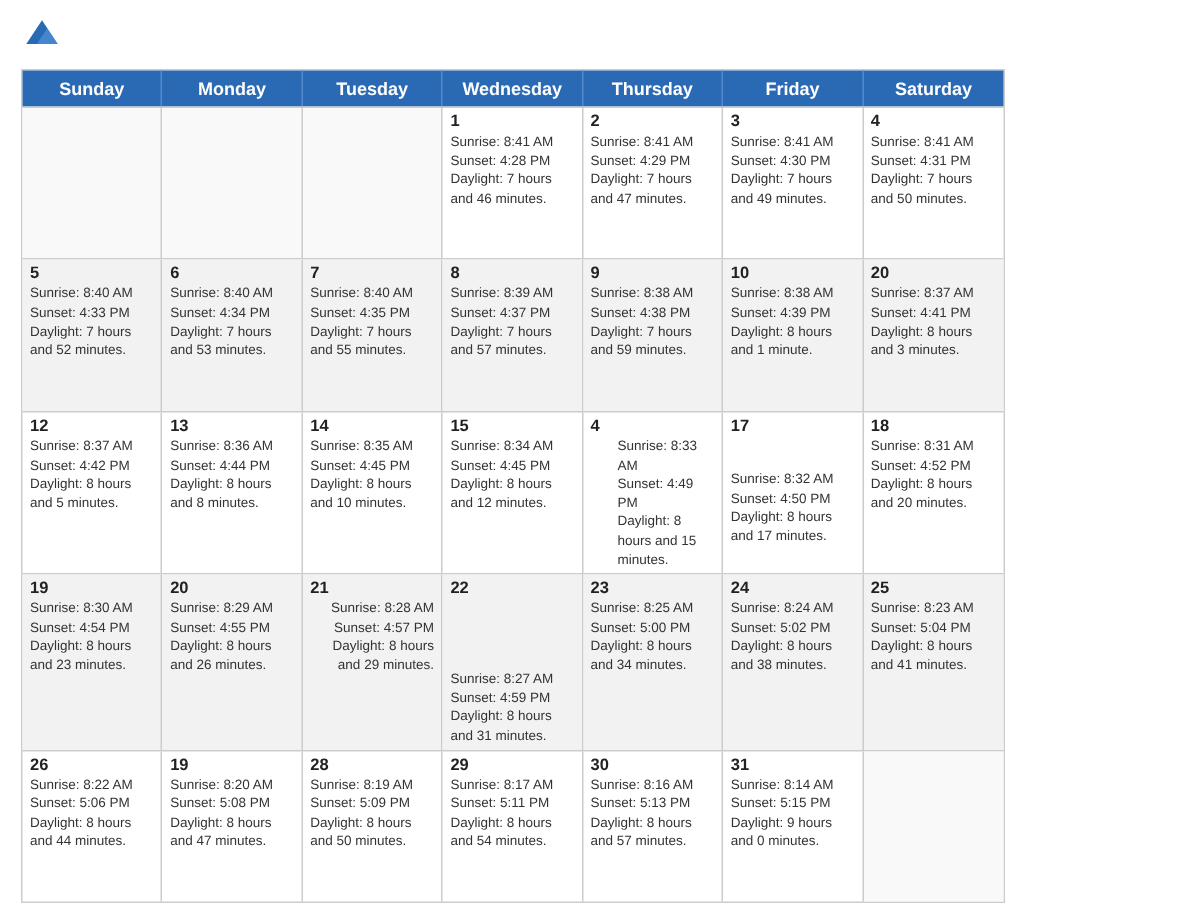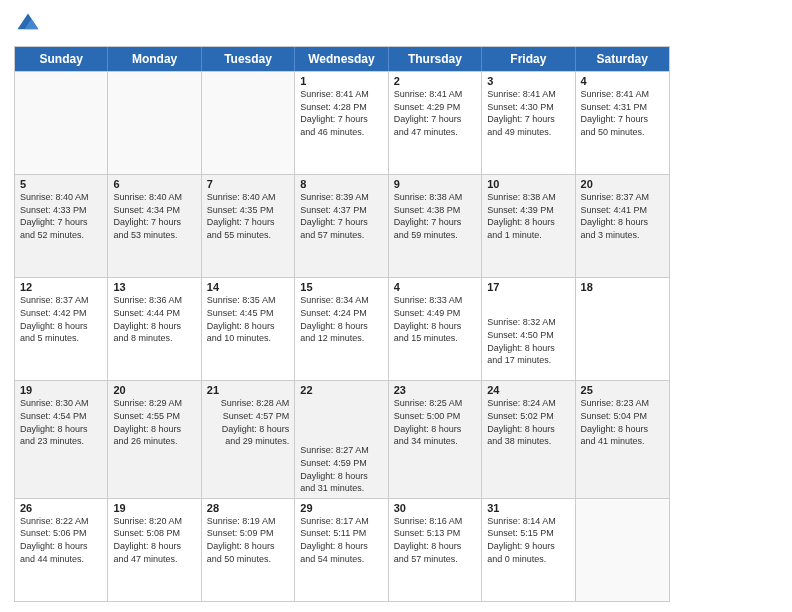--- a/index.html
+++ b/index.html
@@ -236,37 +236,40 @@
           </div>
           <div class="cal-cell">
             <span class="day-num">14</span>
             <div class="info" style="white-space: pre-line;">Sunrise: 8:35 AM
 Sunset: 4:45 PM
 Daylight: 8 hours and 10 minutes.</div>
           </div>
           <div class="cal-cell">
             <span class="day-num">15</span>
             <div class="info" style="white-space: pre-line;">Sunrise: 8:34 AM
-Sunset: 4:24 PM
+Sunset: 4:45 PM
 Daylight: 8 hours and 12 minutes.</div>
           </div>
           <div class="cal-cell">
             <span class="day-num">4</span>
-            <div class="info" style="white-space: pre-line;">Sunrise: 8:33 AM
+            <div class="info" style="white-space: pre-line; margin-left: 18px;">Sunrise: 8:33 AM
 Sunset: 4:49 PM
 Daylight: 8 hours and 15 minutes.</div>
           </div>
           <div class="cal-cell">
             <span class="day-num">17</span>
             <div class="info" style="white-space: pre-line; margin-top: 23px;">Sunrise: 8:32 AM
 Sunset: 4:50 PM
 Daylight: 8 hours and 17 minutes.</div>
           </div>
           <div class="cal-cell">
             <span class="day-num">18</span>
+            <div class="info" style="white-space: pre-line;">Sunrise: 8:31 AM
+Sunset: 4:52 PM
+Daylight: 8 hours and 20 minutes.</div>
           </div>
         </div>
         <div class="cal-row alt-row">
           <div class="cal-cell">
             <span class="day-num">19</span>
             <div class="info" style="white-space: pre-line;">Sunrise: 8:30 AM
 Sunset: 4:54 PM
 Daylight: 8 hours and 23 minutes.</div>
           </div>
           <div class="cal-cell">

